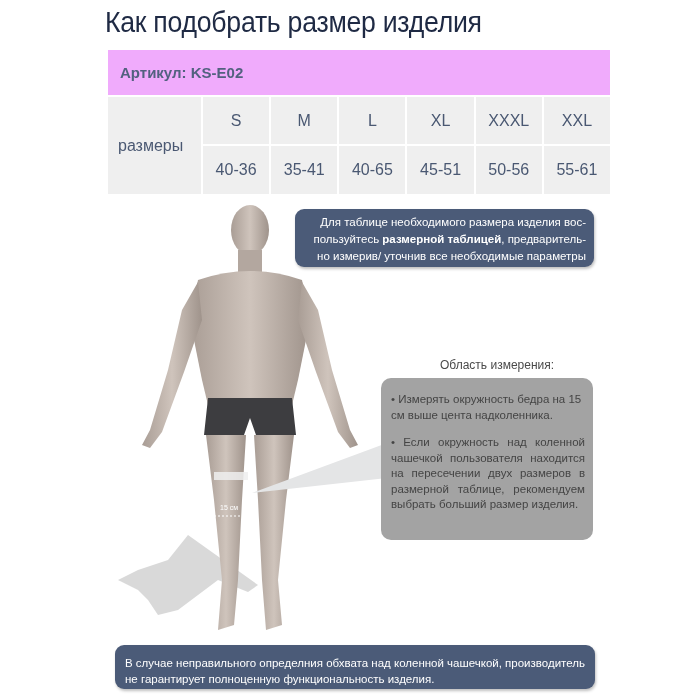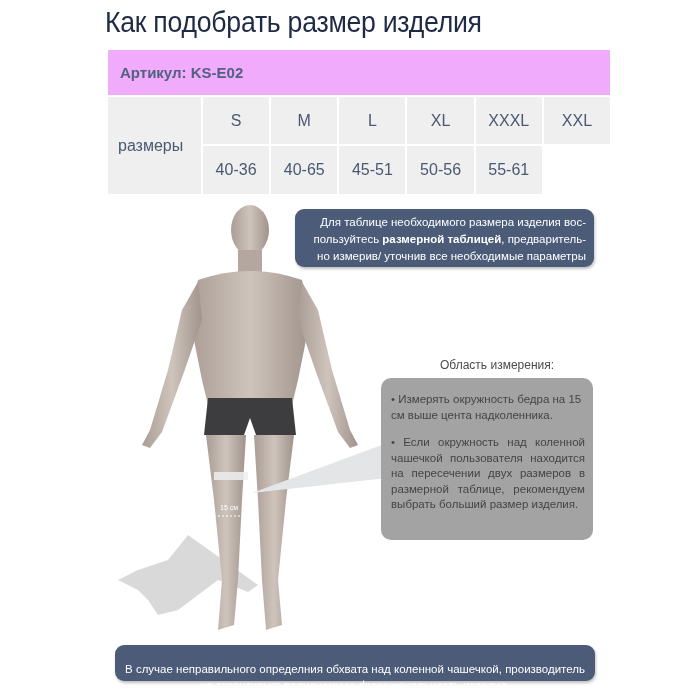--- a/index.html
+++ b/index.html
@@ -11,40 +11,41 @@
     .cell { background: #efefef; display: flex; align-items: center; justify-content: center; font-size: 16px; color: #4a5872; }
     .cell.label { grid-row: 1 / span 2; justify-content: flex-start; padding-left: 10px; font-size: 16px; }
     .bubble-dark { position: absolute; background: #4b5b78; color: #ffffff; border-radius: 9px; box-shadow: 1px 2px 3px rgba(0,0,0,0.25); }
     .top-note { left: 295px; top: 209px; width: 299px; height: 58px; padding: 5px 8px; box-sizing: border-box; font-size: 11.5px; line-height: 17px; text-align: right; }
     .top-note b { font-weight: bold; }
     .area-label { position: absolute; left: 428px; top: 358px; font-size: 12px; color: #4a4a4a; margin-left: 12px; }
     .bubble-light { position: absolute; left: 381px; top: 378px; width: 212px; height: 162px; background: #a3a3a3; border-radius: 10px; padding: 14px 8px 8px 10px; box-sizing: border-box; font-size: 11.5px; line-height: 15.5px; color: #444; }
     .bubble-light p { margin: 0 0 12px 0; }
     .bubble-light p.just { text-align: justify; }
     .pointer { position: absolute; left: 252px; top: 438px; width: 135px; height: 60px; }
-    .bottom-note { left: 115px; top: 645px; width: 480px; height: 36px; padding: 16px 10px; box-sizing: border-box; font-size: 11.5px; line-height: 16px; text-align: center; }
+    .bottom-note { left: 115px; top: 645px; width: 480px; height: 44px; padding: 10px 10px; box-sizing: border-box; font-size: 11.5px; line-height: 16px; }
     .figure { position: absolute; left: 110px; top: 200px; width: 280px; height: 445px; }
     .shadow-floor { position: absolute; left: 118px; top: 530px; width: 150px; height: 90px; }
   </style>
 </head>
 <body>
 
 <div class="title">Как подобрать размер изделия</div>
 
 <div class="table">
   <div class="art-row">Артикул: KS-E02</div>
   <div class="grid">
     <div class="cell label">размеры</div>
     <div class="cell">S</div>
     <div class="cell">M</div>
     <div class="cell">L</div>
     <div class="cell">XL</div>
     <div class="cell">XXXL</div>
     <div class="cell">XXL</div>
     <div class="cell">40-36</div>
+    <div class="cell">35-41</div>
     <div class="cell">40-65</div>
     <div class="cell">45-51</div>
     <div class="cell">50-56</div>
     <div class="cell">55-61</div>
   </div>
 </div>
 
 <svg class="shadow-floor" viewBox="0 0 150 90">
   <path d="M70 5 L140 55 L130 62 L100 50 L60 80 L40 85 L30 70 L20 60 L0 50 L20 40 L50 30 Z" fill="#c9c9c9" opacity="0.7"></path>
 </svg>

